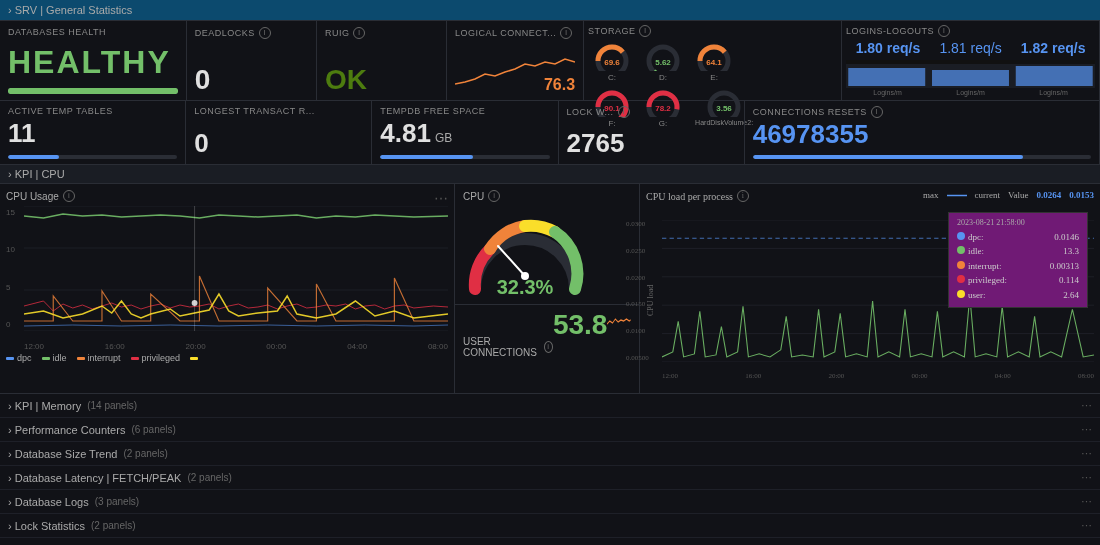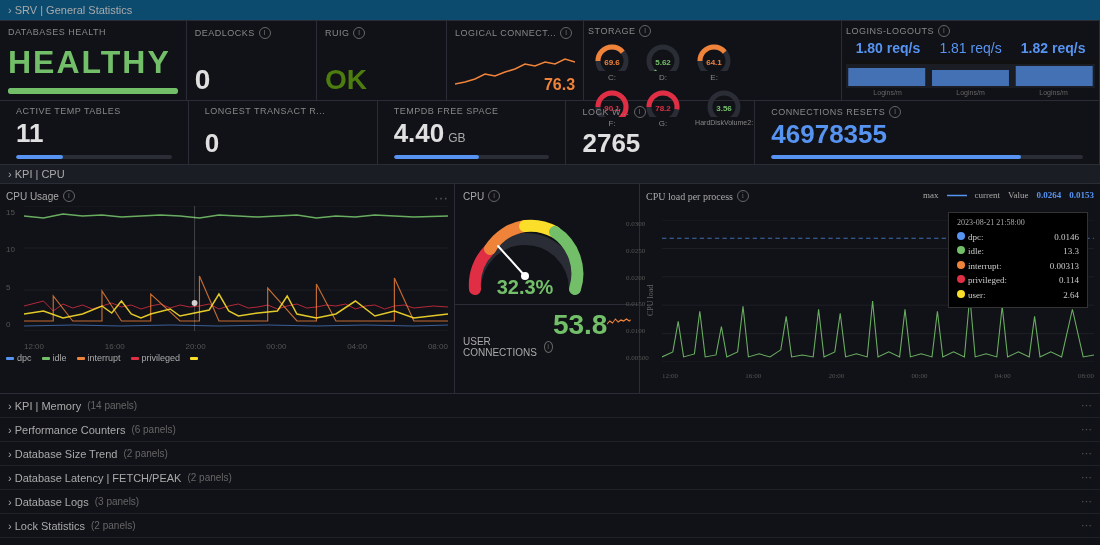--- a/index.html
+++ b/index.html
@@ -61,21 +61,21 @@
     }
 
     
     .stats-row2 {
       display: flex;
       border-bottom: 1px solid #2a2d35;
       height: 64px;
     }
     .stat-card2 {
       flex: 1;
-      padding: 5px 16px;
+      padding: 5px 8px;
       border-right: 1px solid #2a2d35;
       display: flex;
       flex-direction: column;
       justify-content: space-between;
     }
     .stat-value2 {
       font-size: 26px;
       font-weight: 700;
       color: #e0e0e0;
     }
@@ -232,21 +232,21 @@
       text-align: center;
       line-height: 10px;
       font-size: 8px;
       color: #666;
       cursor: pointer;
     }
 
     
     .tooltip-box {
       position: absolute;
-      background: #000000;
+      background: #701a75;
       border: 1px solid #333;
       padding: 5px 8px;
       font-size: 9px;
       color: #ccc;
       z-index: 10;
       right: 0;
       top: 25px;
       min-width: 130px;
     }
     .tooltip-row {
@@ -457,21 +457,21 @@
     <div class="stat-label">
       <span>LONGEST TRANSACT R...</span>
     </div>
     <div class="stat-value2">0</div>
   </div>
   <div class="stat-card2">
     <div class="stat-label">
       <span>tempdb FREE SPACE</span>
     </div>
     <div style="display:flex;align-items:baseline;gap:4px;">
-      <div class="stat-value2">4.40</div>
+      <div class="stat-value2">4.81</div>
       <span class="gb-unit">GB</span>
     </div>
     <div class="conn-bar">
         <div class="conn-bar-fill" style="width:55%;background:#5794f2;"></div>
       </div>
   </div>
   <div class="stat-card2">
     <div class="stat-label">
       <span>LOCK W...</span>
       <span class="info-icon">i</span>

